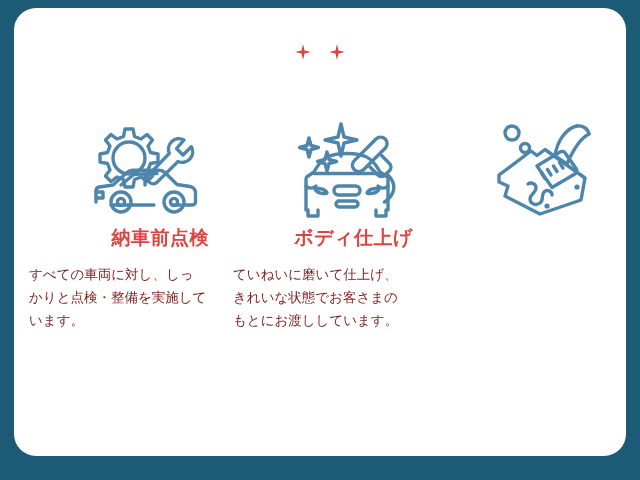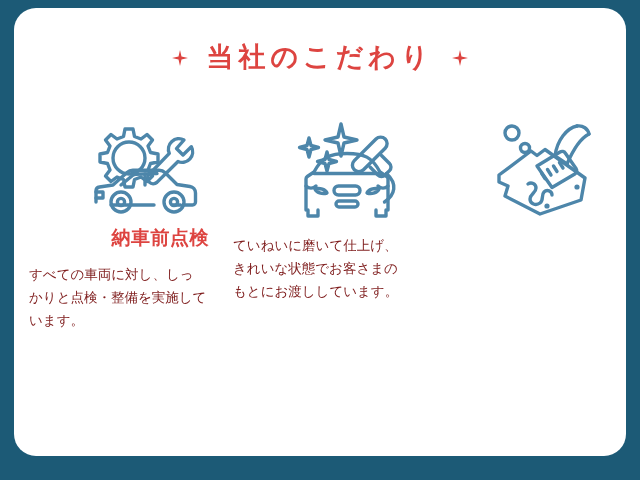--- a/index.html
+++ b/index.html
@@ -115,21 +115,20 @@
 
 <div id="frame">
   <div id="panel">
 
     <div id="title-row">
       <span class="sparkle">
         <svg viewBox="0 0 16 16" width="16" height="16" aria-hidden="true">
           <path d="M8 0 L9.5 6.5 L16 8 L9.5 9.5 L8 16 L6.5 9.5 L0 8 L6.5 6.5 Z" fill="#dd4440"></path>
         </svg>
       </span>
-      <span id="page-title">当社のこだわり</span>
       <span class="sparkle">
         <svg viewBox="0 0 16 16" width="16" height="16" aria-hidden="true">
           <path d="M8 0 L9.5 6.5 L16 8 L9.5 9.5 L8 16 L6.5 9.5 L0 8 L6.5 6.5 Z" fill="#dd4440"></path>
         </svg>
       </span>
     </div>
 
     <div id="columns">
 
       <div class="column">
@@ -186,20 +185,21 @@
             <path d="M34 73 a9 6 0 0 1 12 4 a9 6 0 0 1-12-4 Z"></path>
             <path d="M98 73 a9 6 0 0 0-12 4 a9 6 0 0 0 12-4 Z"></path>
 
             <rect x="53" y="70" width="26" height="9" rx="4.5"></rect>
             <rect x="55" y="85" width="22" height="6" rx="3"></rect>
 
             <path d="M27 94 L27 100 L37 100 L37 94"></path>
             <path d="M95 94 L95 100 L105 100 L105 94"></path>
           </svg>
         </div>
+        <div class="col-heading">ボディ仕上げ</div>
         <div class="col-body">ていねいに磨いて仕上げ、きれいな状態でお客さまのもとにお渡ししています。</div>
       </div>
 
       <div class="column">
         <div class="icon-wrap">
           <svg viewBox="0 0 132 104" width="132" height="104" fill="none" stroke="#4d86aa" stroke-width="3.4" stroke-linecap="round" stroke-linejoin="round" aria-hidden="true">
 
             <circle cx="27" cy="17" r="7"></circle>
             <circle cx="40" cy="32" r="4.5"></circle>
 

